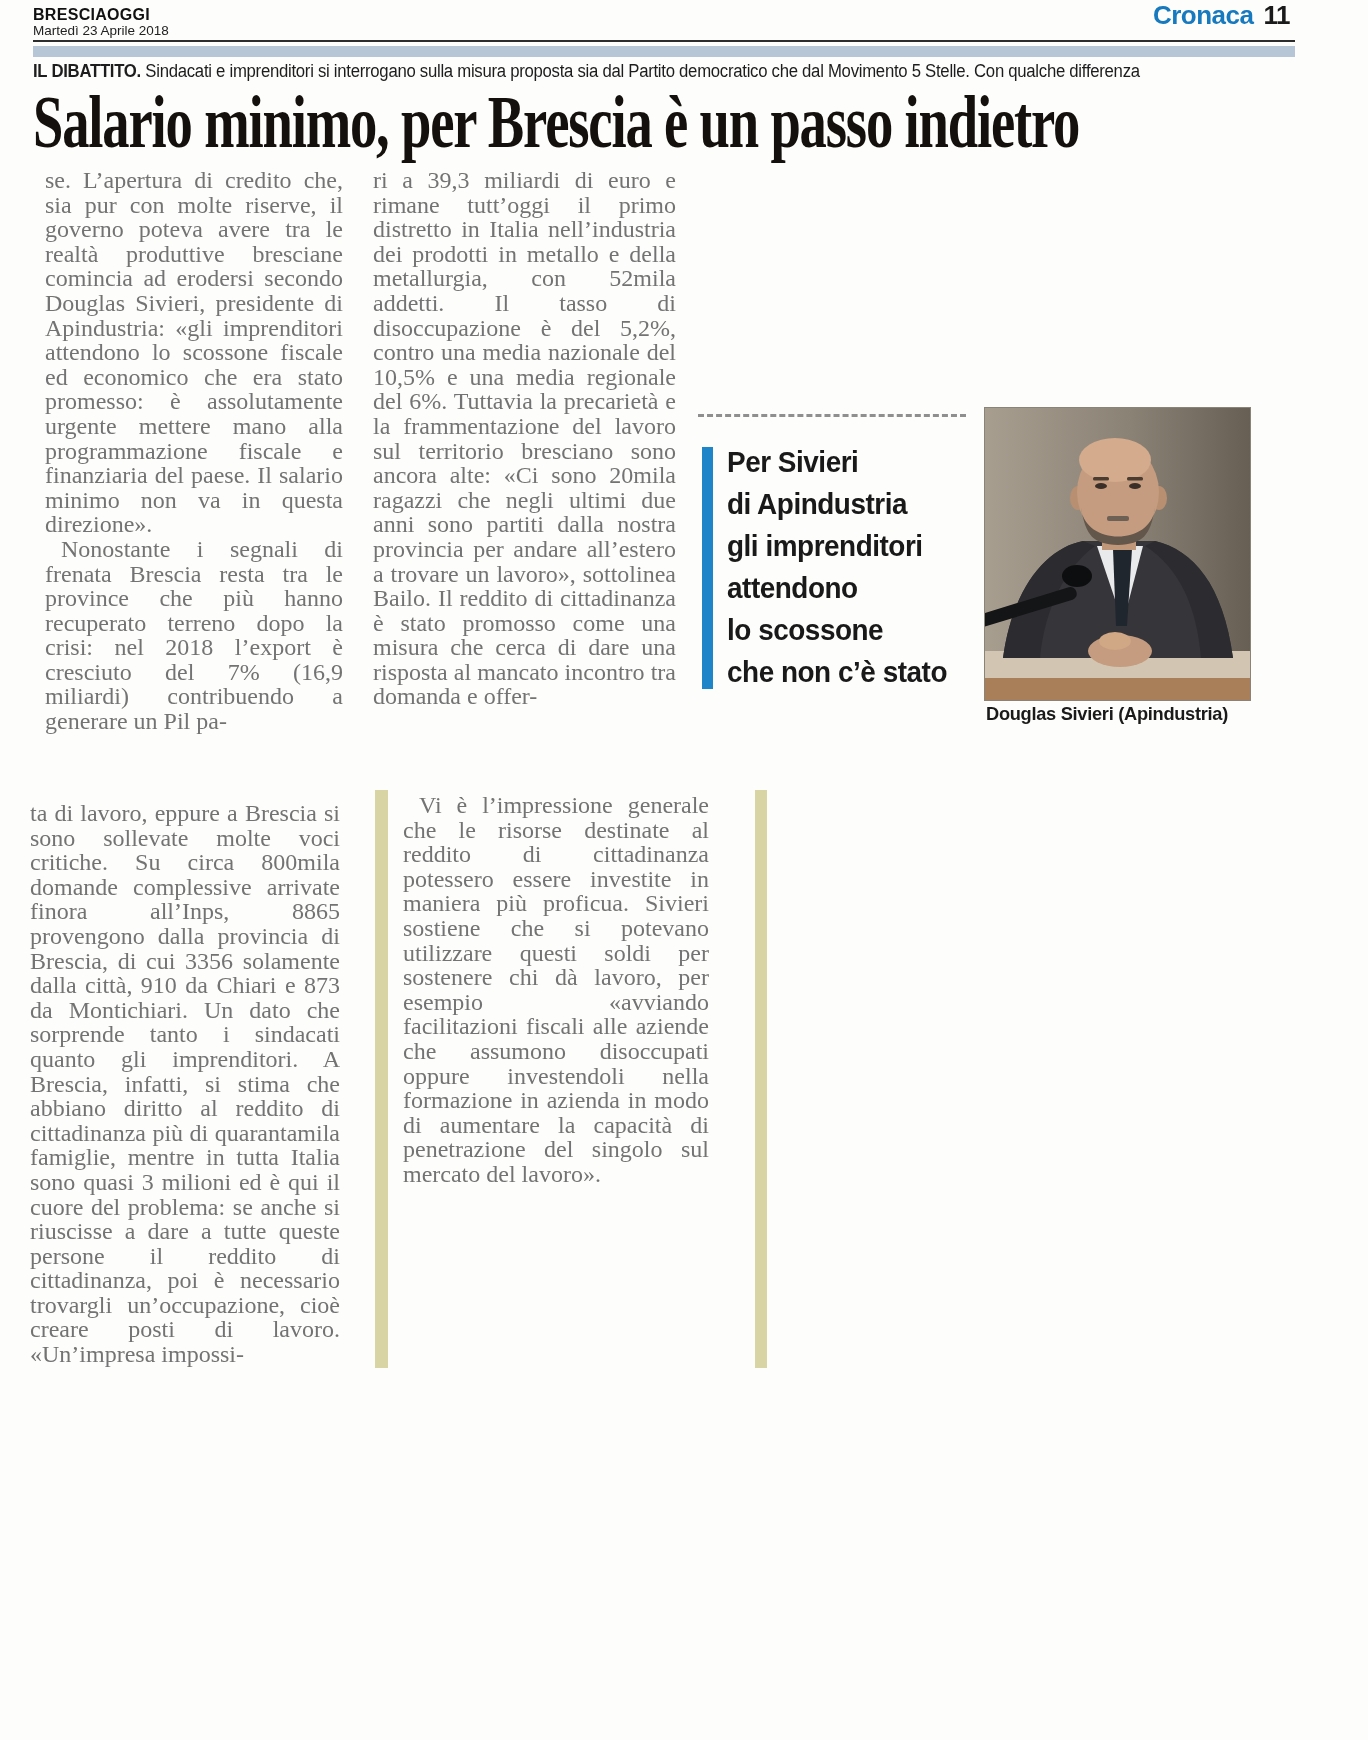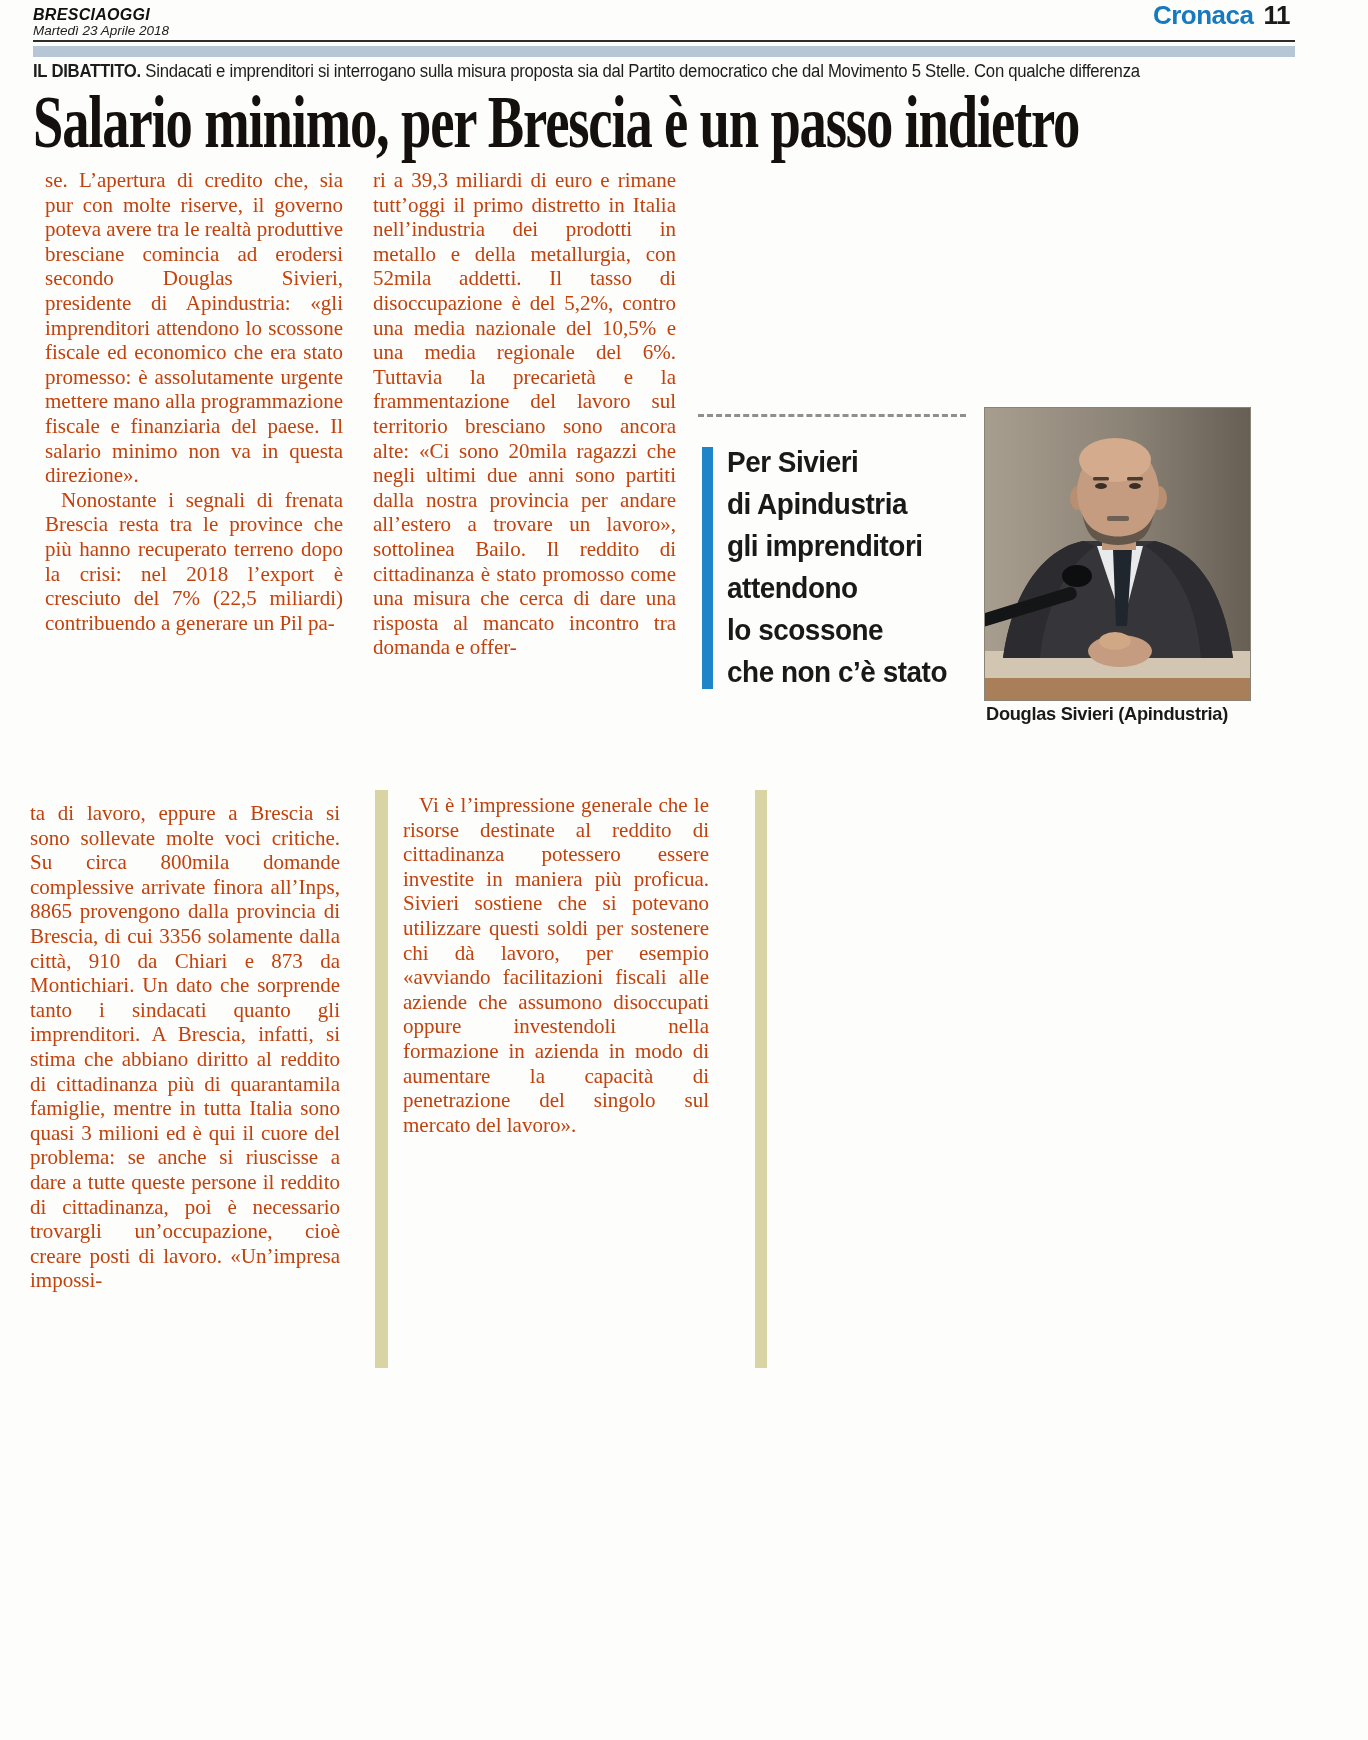--- a/index.html
+++ b/index.html
@@ -1,40 +1,40 @@
 <!DOCTYPE html>
 <html><head>
 <meta charset="utf-8">
 <style>
   html,body{margin:0;padding:0;background:#e8e8e8;}
   .page{position:relative;width:1368px;height:1740px;background:#fdfdfb;margin:0 auto;
         font-family:"Liberation Serif", serif;color:#1f1d1b;overflow:hidden;}
 
   
-  .masthead-left{position:absolute;left:33px;top:6px;font-family:"Liberation Sans", sans-serif;line-height:1.1;font-style:italic;}
+  .masthead-left{position:absolute;left:33px;top:6px;font-family:"Liberation Sans", sans-serif;line-height:1.1;}
   .paper-name{font-weight:bold;font-size:16px;color:#111;letter-spacing:.3px;}
   .paper-date{font-size:13.5px;color:#222;}
   .section-head{position:absolute;right:78px;top:0px;font-family:"Liberation Sans", sans-serif;
                 font-weight:bold;font-size:26px;letter-spacing:-.5px;white-space:nowrap;}
   .section-name{color:#1779be;}
   .page-num{color:#1a1a1a;margin-left:10px;}
   .header-rule{position:absolute;left:33px;top:40px;width:1262px;height:2px;background:#2c2c2c;}
   .header-bar{position:absolute;left:33px;top:46px;width:1262px;height:11px;background:#b6c6d6;}
 
   
   .kicker{position:absolute;left:33px;top:61px;font-family:"Liberation Sans", sans-serif;
           font-size:18px;color:#1d1d1d;white-space:nowrap;letter-spacing:-.3px;
           transform:scaleX(.93);transform-origin:left top;}
   .kicker-label{font-weight:bold;}
   .headline{position:absolute;left:33px;top:80px;font-weight:bold;font-size:70px;
             letter-spacing:-1.5px;color:#14100d;white-space:nowrap;
             transform:scale(.78,1.06);transform-origin:left top;}
 
   
-  .col{position:absolute;text-align:justify;font-size:21px;line-height:24.6px;color:#c2410c;}
+  .col{position:absolute;text-align:justify;font-size:24px;line-height:24.6px;color:#737373;}
   .col p{margin:0;}
   .col p.indent{text-indent:16px;}
   .col1-top{left:45px;top:168px;width:298px;}
   .col2-top{left:373px;top:168px;width:303px;}
   .col1-bottom{left:30px;top:793px;width:310px;margin-top:8px;}
   .col2-bottom{left:403px;top:793px;width:306px;}
 
   
   .quote-dash{position:absolute;left:698px;top:414px;width:268px;height:0;
               border-top:3px dashed #8f8f8f;}
@@ -73,21 +73,21 @@
   <div class="header-bar"></div>
 
   <div class="kicker">
     <span class="kicker-label">IL DIBATTITO.</span><span> Sindacati e imprenditori si interrogano sulla misura proposta sia dal Partito democratico che dal Movimento 5 Stelle. Con qualche differenza</span>
   </div>
 
   <h1 class="headline" style="margin:0;">Salario minimo, per Brescia è un passo indietro</h1>
 
   <div class="col col1-top">
     <p>se. L’apertura di credito che, sia pur con molte riserve, il governo poteva avere tra le realtà produttive bresciane comincia ad erodersi secondo Douglas Sivieri, presidente di Apindustria: «gli imprenditori attendono lo scossone fiscale ed economico che era stato promesso: è assolutamente urgente mettere mano alla programmazione fiscale e finanziaria del paese. Il salario minimo non va in questa direzione».</p>
-    <p class="indent">Nonostante i segnali di frenata Brescia resta tra le province che più hanno recuperato terreno dopo la crisi: nel 2018 l’export è cresciuto del 7% (22,5 miliardi) contribuendo a generare un Pil pa-</p>
+    <p class="indent">Nonostante i segnali di frenata Brescia resta tra le province che più hanno recuperato terreno dopo la crisi: nel 2018 l’export è cresciuto del 7% (16,9 miliardi) contribuendo a generare un Pil pa-</p>
   </div>
   <div class="col col2-top">
     <p>ri a 39,3 miliardi di euro e rimane tutt’oggi il primo distretto in Italia nell’industria dei prodotti in metallo e della metallurgia, con 52mila addetti. Il tasso di disoccupazione è del 5,2%, contro una media nazionale del 10,5% e una media regionale del 6%. Tuttavia la precarietà e la frammentazione del lavoro sul territorio bresciano sono ancora alte: «Ci sono 20mila ragazzi che negli ultimi due anni sono partiti dalla nostra provincia per andare all’estero a trovare un lavoro», sottolinea Bailo. Il reddito di cittadinanza è stato promosso come una misura che cerca di dare una risposta al mancato incontro tra domanda e offer-</p>
   </div>
 
   <div class="quote-dash"></div>
   <div class="quote-bar"></div>
   <div class="quote-text">Per Sivieri
 di Apindustria
 gli imprenditori

